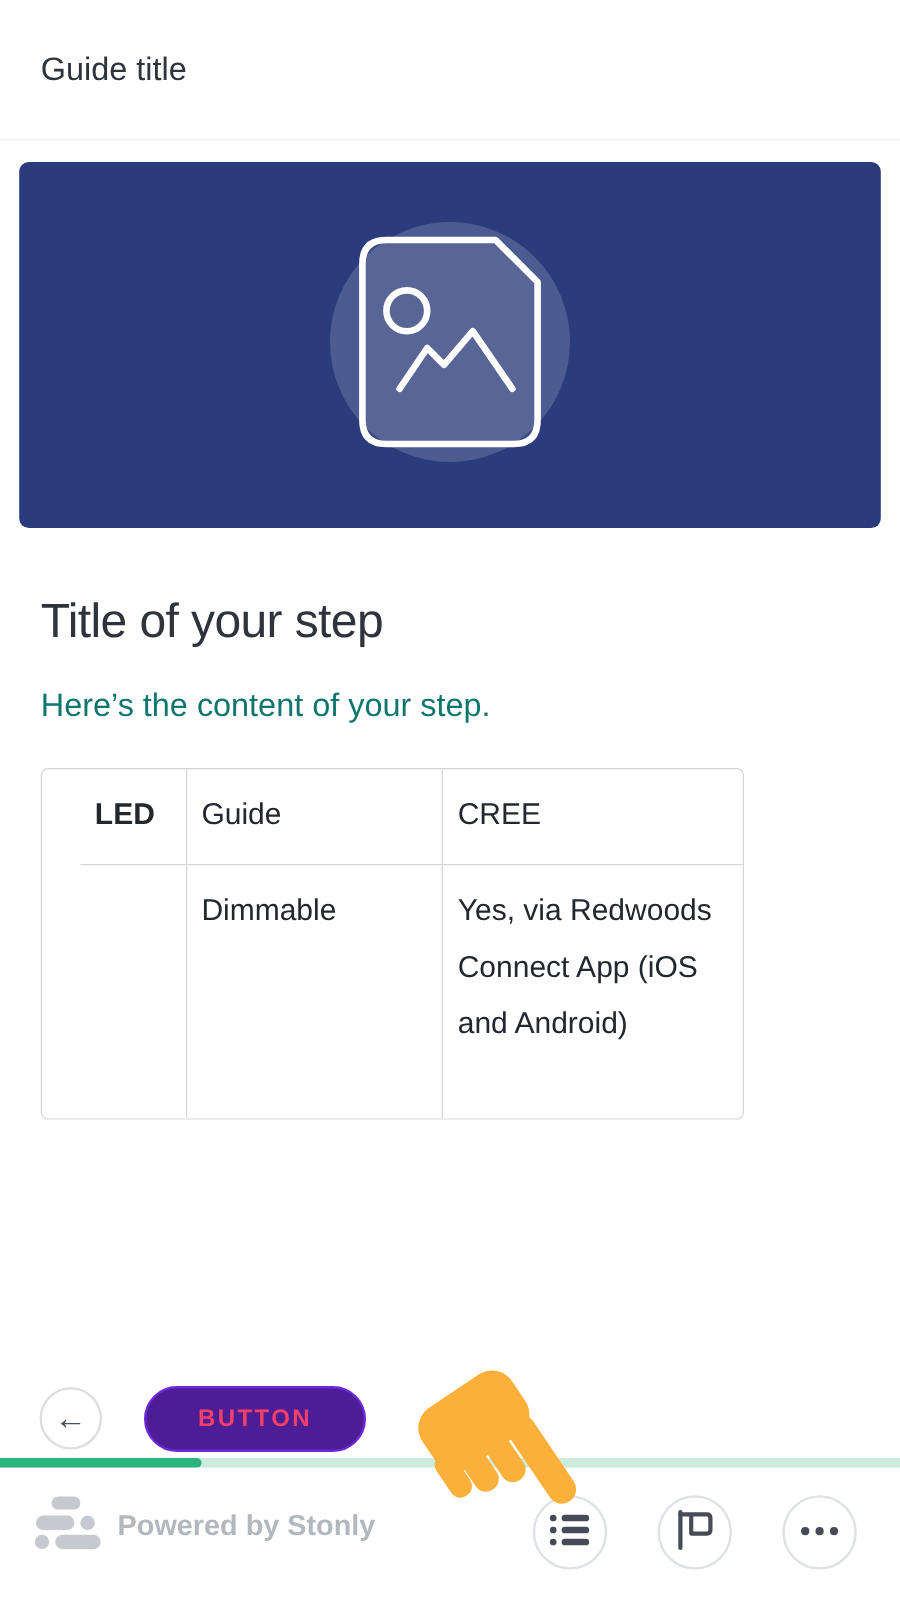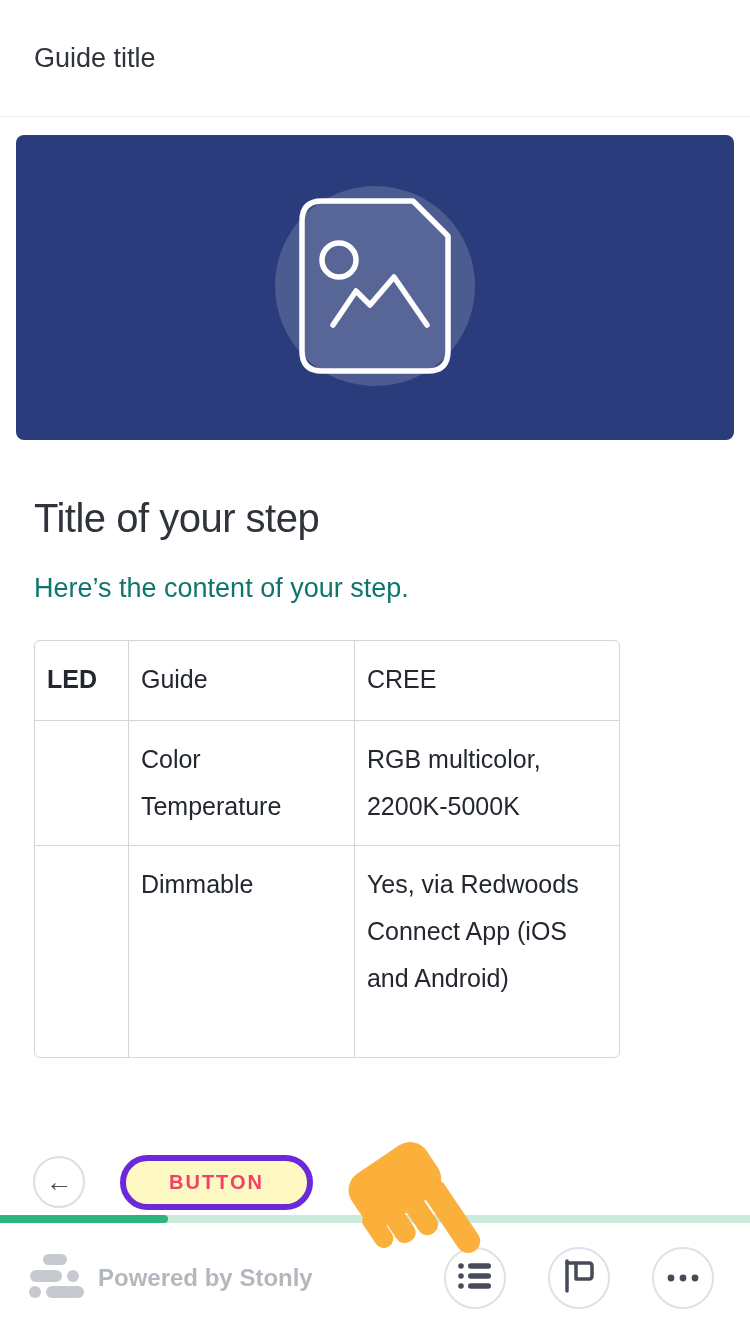--- a/index.html
+++ b/index.html
@@ -46,20 +46,21 @@
     color:#0f766e;
   }
 
   
   .table-wrap {
     margin:36px 34px 10px;
     width:586px;
     border:1px solid #D4D5D7;
     border-radius:6px;
     overflow:hidden;
+    padding-left:32px;
   }
   table { width:100%; border-collapse:collapse; table-layout:fixed; }
   td {
     border:1px solid #D4D5D7;
     padding:15px 12px 12px;
     vertical-align:top;
     font-size:25px;
     line-height:47px;
     color:#23272E;
     white-space:pre-line;
@@ -77,42 +78,42 @@
   .back-btn {
     position:absolute; left:33px; top:1156px;
     width:52px; height:52px; border-radius:50%;
     border:2px solid #DCDEE2; background:#fff;
     display:flex; align-items:center; justify-content:center;
     color:#4A515C; font-size:27px; cursor:pointer;
   }
   .cta-btn {
     position:absolute; left:120px; top:1155px;
     height:55px; padding:0 43px; border-radius:28px;
-    border:6px solid #6d28d9; background:#fef9c3;
+    border:2px solid #6d28d9; background:#4c1d95;
     display:flex; align-items:center; justify-content:center;
     color:#F43F68; font-size:20px; font-weight:700; letter-spacing:2px;
     cursor:pointer;
   }
 
   
   .progress {
     position:absolute; left:0; top:1215px;
     width:750px; height:8px; background:#CDEBDD;
   }
   .progress-fill {
     height:100%; background:#2BB57D; border-radius:0 4px 4px 0;
   }
 
   
   .hand { position:absolute; left:318px; top:1118px; z-index:20; }
 
   
   .footer {
     position:absolute; left:0; top:1246px; width:750px; height:64px;
-    display:flex; align-items:center; padding:0 36px 0 28px;
+    display:flex; align-items:flex-start; padding:0 36px 0 28px;
   }
   .brand { display:flex; align-items:center; gap:14px; }
   .brand-text { color:#B3B8BF; font-size:24px; font-weight:700; }
   .footer-actions { margin-left:auto; display:flex; gap:42px; }
   .action-btn {
     width:62px; height:62px; border-radius:50%;
     border:2px solid #DEE1E5; background:#fff;
     display:flex; align-items:center; justify-content:center;
     cursor:pointer;
   }
@@ -145,27 +146,20 @@
     <colgroup>
         <col class="c1">
         <col class="c2">
         <col class="c3">
       </colgroup>
     <tbody>
       <tr class="r1">
         <td class="bold">LED</td>
         <td>Guide</td>
         <td>CREE</td>
-      </tr>
-      <tr class="r2">
-        <td></td>
-        <td>Color
-Temperature</td>
-        <td>RGB multicolor,
-2200K-5000K</td>
       </tr>
       <tr class="r3">
         <td></td>
         <td>Dimmable</td>
         <td>Yes, via Redwoods
 Connect App (iOS
 and Android)</td>
       </tr>
     </tbody>
   </table>

